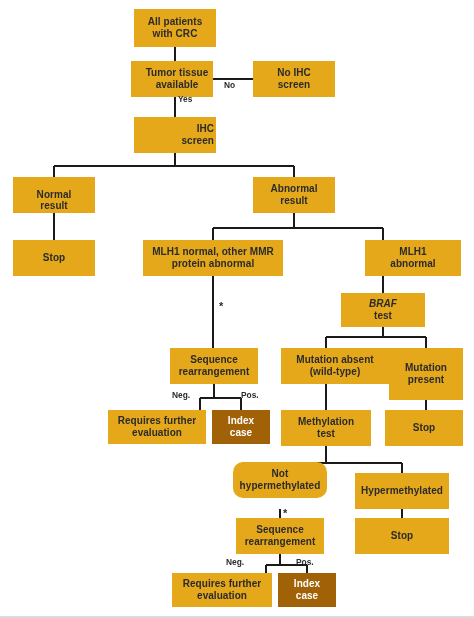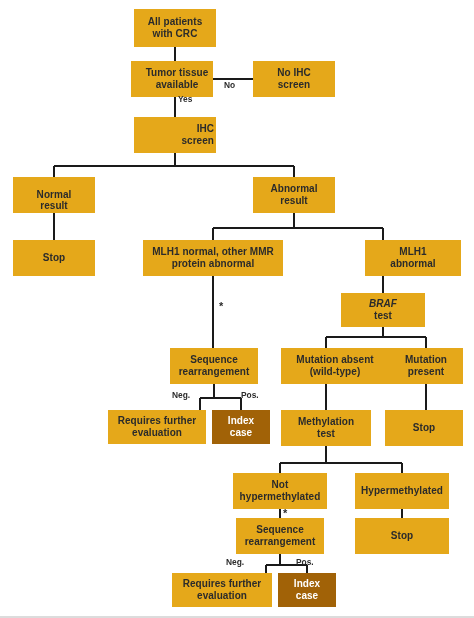--- a/index.html
+++ b/index.html
@@ -153,36 +153,36 @@
       </div>
       <div class="node gold" style="left: 341px; top: 293px; width: 84px; height: 34px;">
         <span class="txt"><span class="ital">BRAF</span><br><span>test</span></span>
       </div>
       <div class="node gold" style="left: 170px; top: 348px; width: 88px; height: 36px;">
         <span class="txt"><span>Sequence</span><br><span>rearrangement</span></span>
       </div>
       <div class="node gold" style="left: 281px; top: 348px; width: 108px; height: 36px;">
         <span class="txt"><span>Mutation absent</span><br><span>(wild-type)</span></span>
       </div>
-      <div class="node gold" style="left: 389px; top: 348px; width: 74px; height: 36px;">
+      <div class="node gold" style="left: 389px; top: 348px; width: 74px; height: 52px;">
         <span class="txt"><span>Mutation</span><br><span>present</span></span>
       </div>
       <div class="node gold" style="left: 108px; top: 410px; width: 98px; height: 34px;">
         <span class="txt"><span>Requires further</span><br><span>evaluation</span></span>
       </div>
       <div class="node blue" style="left: 212px; top: 410px; width: 58px; height: 34px;">
         <span class="txt"><span>Index</span><br><span>case</span></span>
       </div>
       <div class="node gold" style="left: 281px; top: 410px; width: 90px; height: 36px;">
         <span class="txt"><span>Methylation</span><br><span>test</span></span>
       </div>
       <div class="node gold" style="left: 385px; top: 410px; width: 78px; height: 36px;">
         <span class="txt"><span>Stop</span></span>
       </div>
-      <div class="node gold" style="left: 233px; top: 473px; width: 94px; height: 36px;">
+      <div class="node gold" style="left: 233px; top: 462px; width: 94px; height: 36px; border-radius: 10px;">
         <span class="txt"><span>Not</span><br><span>hypermethylated</span></span>
       </div>
       <div class="node gold" style="left: 355px; top: 473px; width: 94px; height: 36px;">
         <span class="txt"><span>Hypermethylated</span></span>
       </div>
       <div class="node gold" style="left: 236px; top: 518px; width: 88px; height: 36px;">
         <span class="txt"><span>Sequence</span><br><span>rearrangement</span></span>
       </div>
       <div class="node gold" style="left: 355px; top: 518px; width: 94px; height: 36px;">
         <span class="txt"><span>Stop</span></span>

